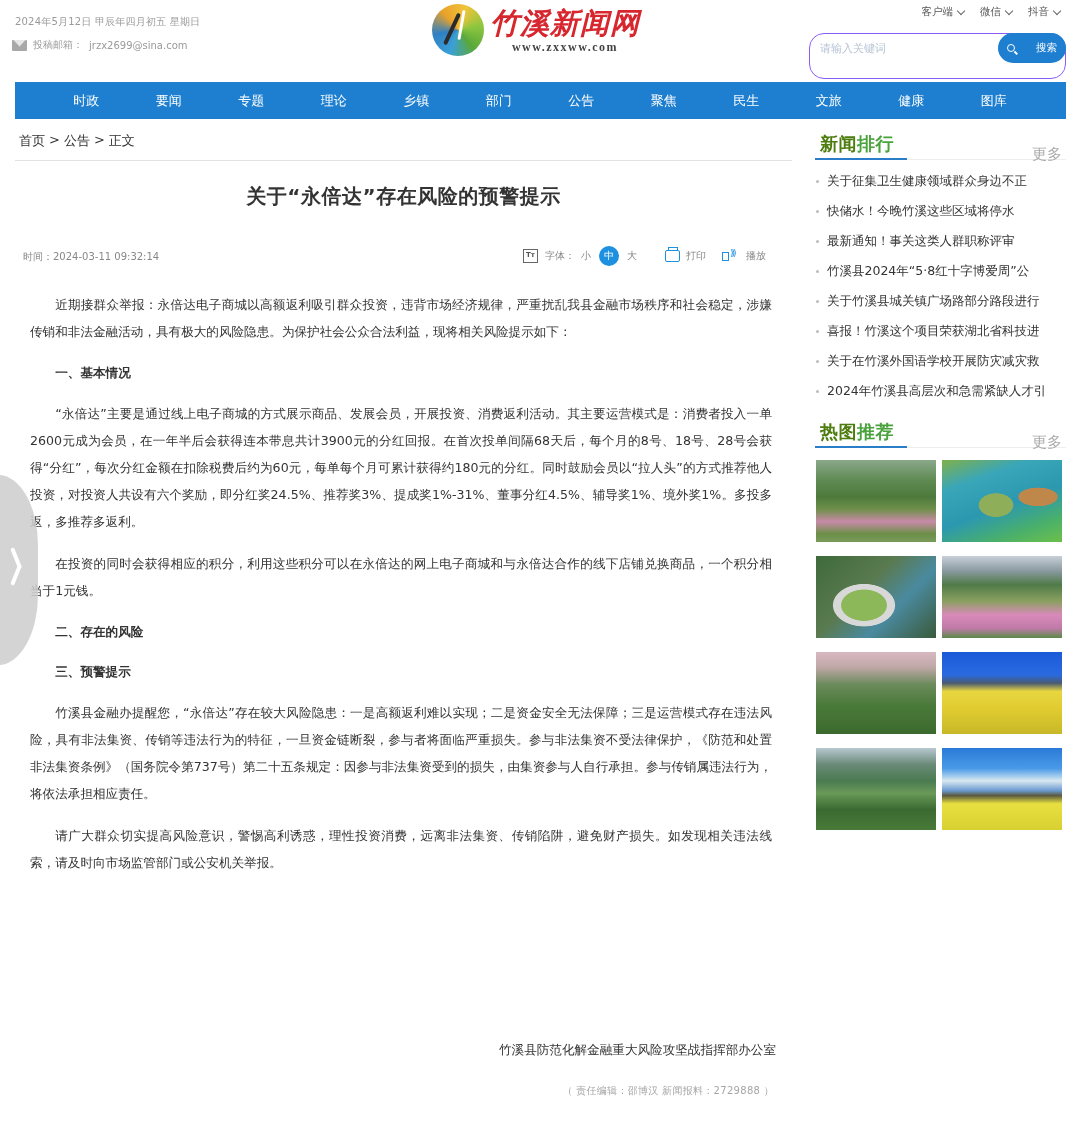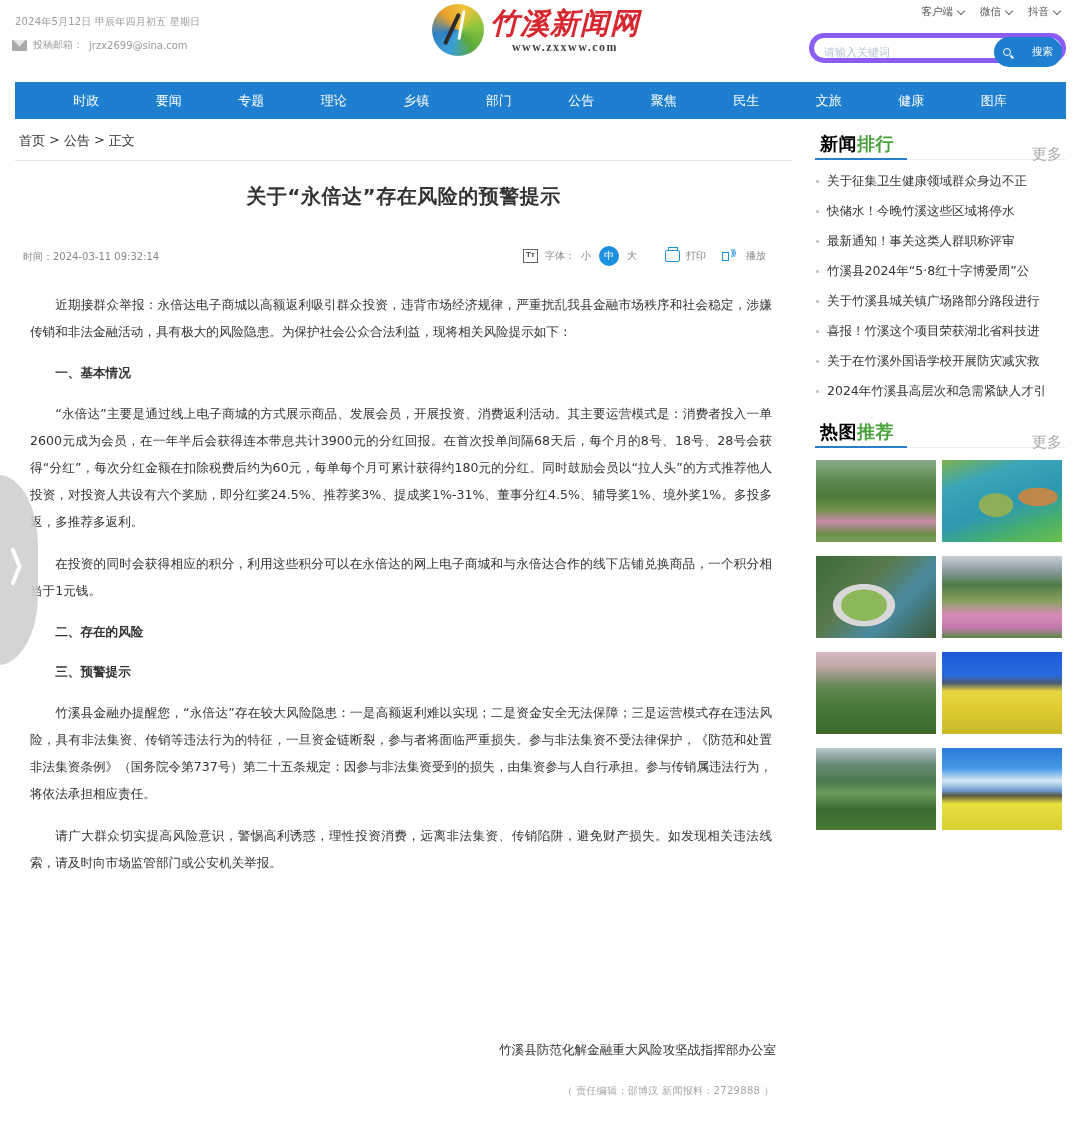--- a/index.html
+++ b/index.html
@@ -18,21 +18,21 @@
   .logo-ball::before { content: ""; position: absolute; left: 18px; top: 8px; width: 4px; height: 34px; background: #2b2b2b; transform: rotate(25deg); border-radius: 2px; }
   .logo-ball::after { content: ""; position: absolute; left: 28px; top: 6px; width: 3px; height: 30px; background: #fff; transform: rotate(10deg); border-radius: 2px; }
   .logo-text { margin-left: 6px; display: flex; flex-direction: column; align-items: center; }
   .logo-cn { font-family: "DejaVu Serif", "Liberation Serif", serif; font-size: 29px; font-weight: bold; color: #d7262e; letter-spacing: 1px; line-height: 34px; font-style: italic; }
   .logo-url { font-family: "Liberation Serif", "DejaVu Serif", serif; font-size: 12px; font-weight: bold; color: #444; letter-spacing: 1.5px; line-height: 14px; }
 
   .top-links { position: absolute; right: 20px; top: 5px; display: flex; gap: 16px; font-size: 10.5px; color: #555; }
   .top-link { display: flex; align-items: center; gap: 3px; cursor: pointer; }
   .chev { width: 6px; height: 6px; border-right: 1.2px solid #666; border-bottom: 1.2px solid #666; transform: rotate(45deg); margin-top: -3px; margin-left: 2px; }
 
-  .search { position: absolute; left: 809px; top: 33px; width: 257px; height: 30px; border: 5px solid #8b5cf6; border-radius: 15px; }
+  .search { position: absolute; left: 809px; top: 33px; width: 257px; height: 46px; border: 1px solid #8b5cf6; border-radius: 15px; }
   .search input { position: absolute; left: 10px; top: 6px; width: 170px; height: 17px; border: none; outline: none; font-size: 11px; color: #333; background: transparent; font-family: "DejaVu Sans", sans-serif; }
   .search input::placeholder { color: #b6c4d4; }
   .search-btn { position: absolute; right: -1px; top: -1px; width: 68px; height: 30px; border-radius: 15px; background: #1e7fd0; color: #fff; font-size: 10.5px; display: flex; align-items: center; justify-content: center; gap: 21px; cursor: pointer; }
   .search-glass { width: 8px; height: 8px; border: 1.6px solid #fff; border-radius: 50%; position: relative; }
   .search-glass::after { content: ""; position: absolute; right: -4px; bottom: -3px; width: 4px; height: 1.6px; background: #fff; transform: rotate(45deg); }
 
   
   .nav { position: absolute; left: 15px; top: 82px; width: 1051px; height: 37px; background: #1e7fd0; display: flex; align-items: center; }
   .nav-item { color: #fff; font-size: 13px; width: 82.5px; text-align: center; cursor: pointer; }
   .nav-item:first-child { margin-left: 30px; }
@@ -59,21 +59,21 @@
   .content { position: absolute; left: 15px; top: 172px; width: 742px; font-size: 12.6px; line-height: 27px; color: #333; }
   .content p { text-indent: 2em; margin-bottom: 15px; text-align: justify; }
   .content h3 { font-size: 12.6px; font-weight: bold; padding-left: 2em; margin-bottom: 14px; margin-top: -1px; }
   .sign { position: absolute; right: 16px; top: 923px; font-size: 12.6px; color: #333; }
   .editor { position: absolute; right: 18px; top: 965px; font-size: 10px; color: #a6a6a6; letter-spacing: 0.3px; }
 
   
   .side { position: absolute; left: 815px; top: 130px; width: 251px; }
   .side-head { position: relative; height: 30px; border-bottom: 1px solid #eee; }
   .side-title { position: absolute; left: 5px; top: 2px; font-size: 18px; font-weight: bold; letter-spacing: 0.5px; }
-  .side-title .b { color: #000000; margin-top: 44px; }
+  .side-title .b { color: #4d7c0f; margin-top: 44px; }
   .side-title .g { color: #4aa23c; }
   .side-underline { position: absolute; left: 0; bottom: -1px; width: 92px; height: 2px; background: #2a7dc8; }
   .side-more { position: absolute; right: 4px; top: 15px; font-size: 15px; color: #aaa; cursor: pointer; margin-left: 12px; }
   .rank-list { list-style: none; margin-top: 6px; }
   .rank-item { position: relative; height: 30px; line-height: 30px; font-size: 12.5px; color: #333; padding-left: 12px; white-space: nowrap; overflow: hidden; cursor: pointer; }
   .rank-item::before { content: ""; position: absolute; left: 1px; top: 14px; width: 3px; height: 3px; border-radius: 50%; background: #bbb; }
   .pics { margin-top: 12px; display: grid; grid-template-columns: 120px 120px; column-gap: 6px; row-gap: 14px; margin-left: 1px; }
   .pic { width: 120px; height: 82px; cursor: pointer; }
 
   

